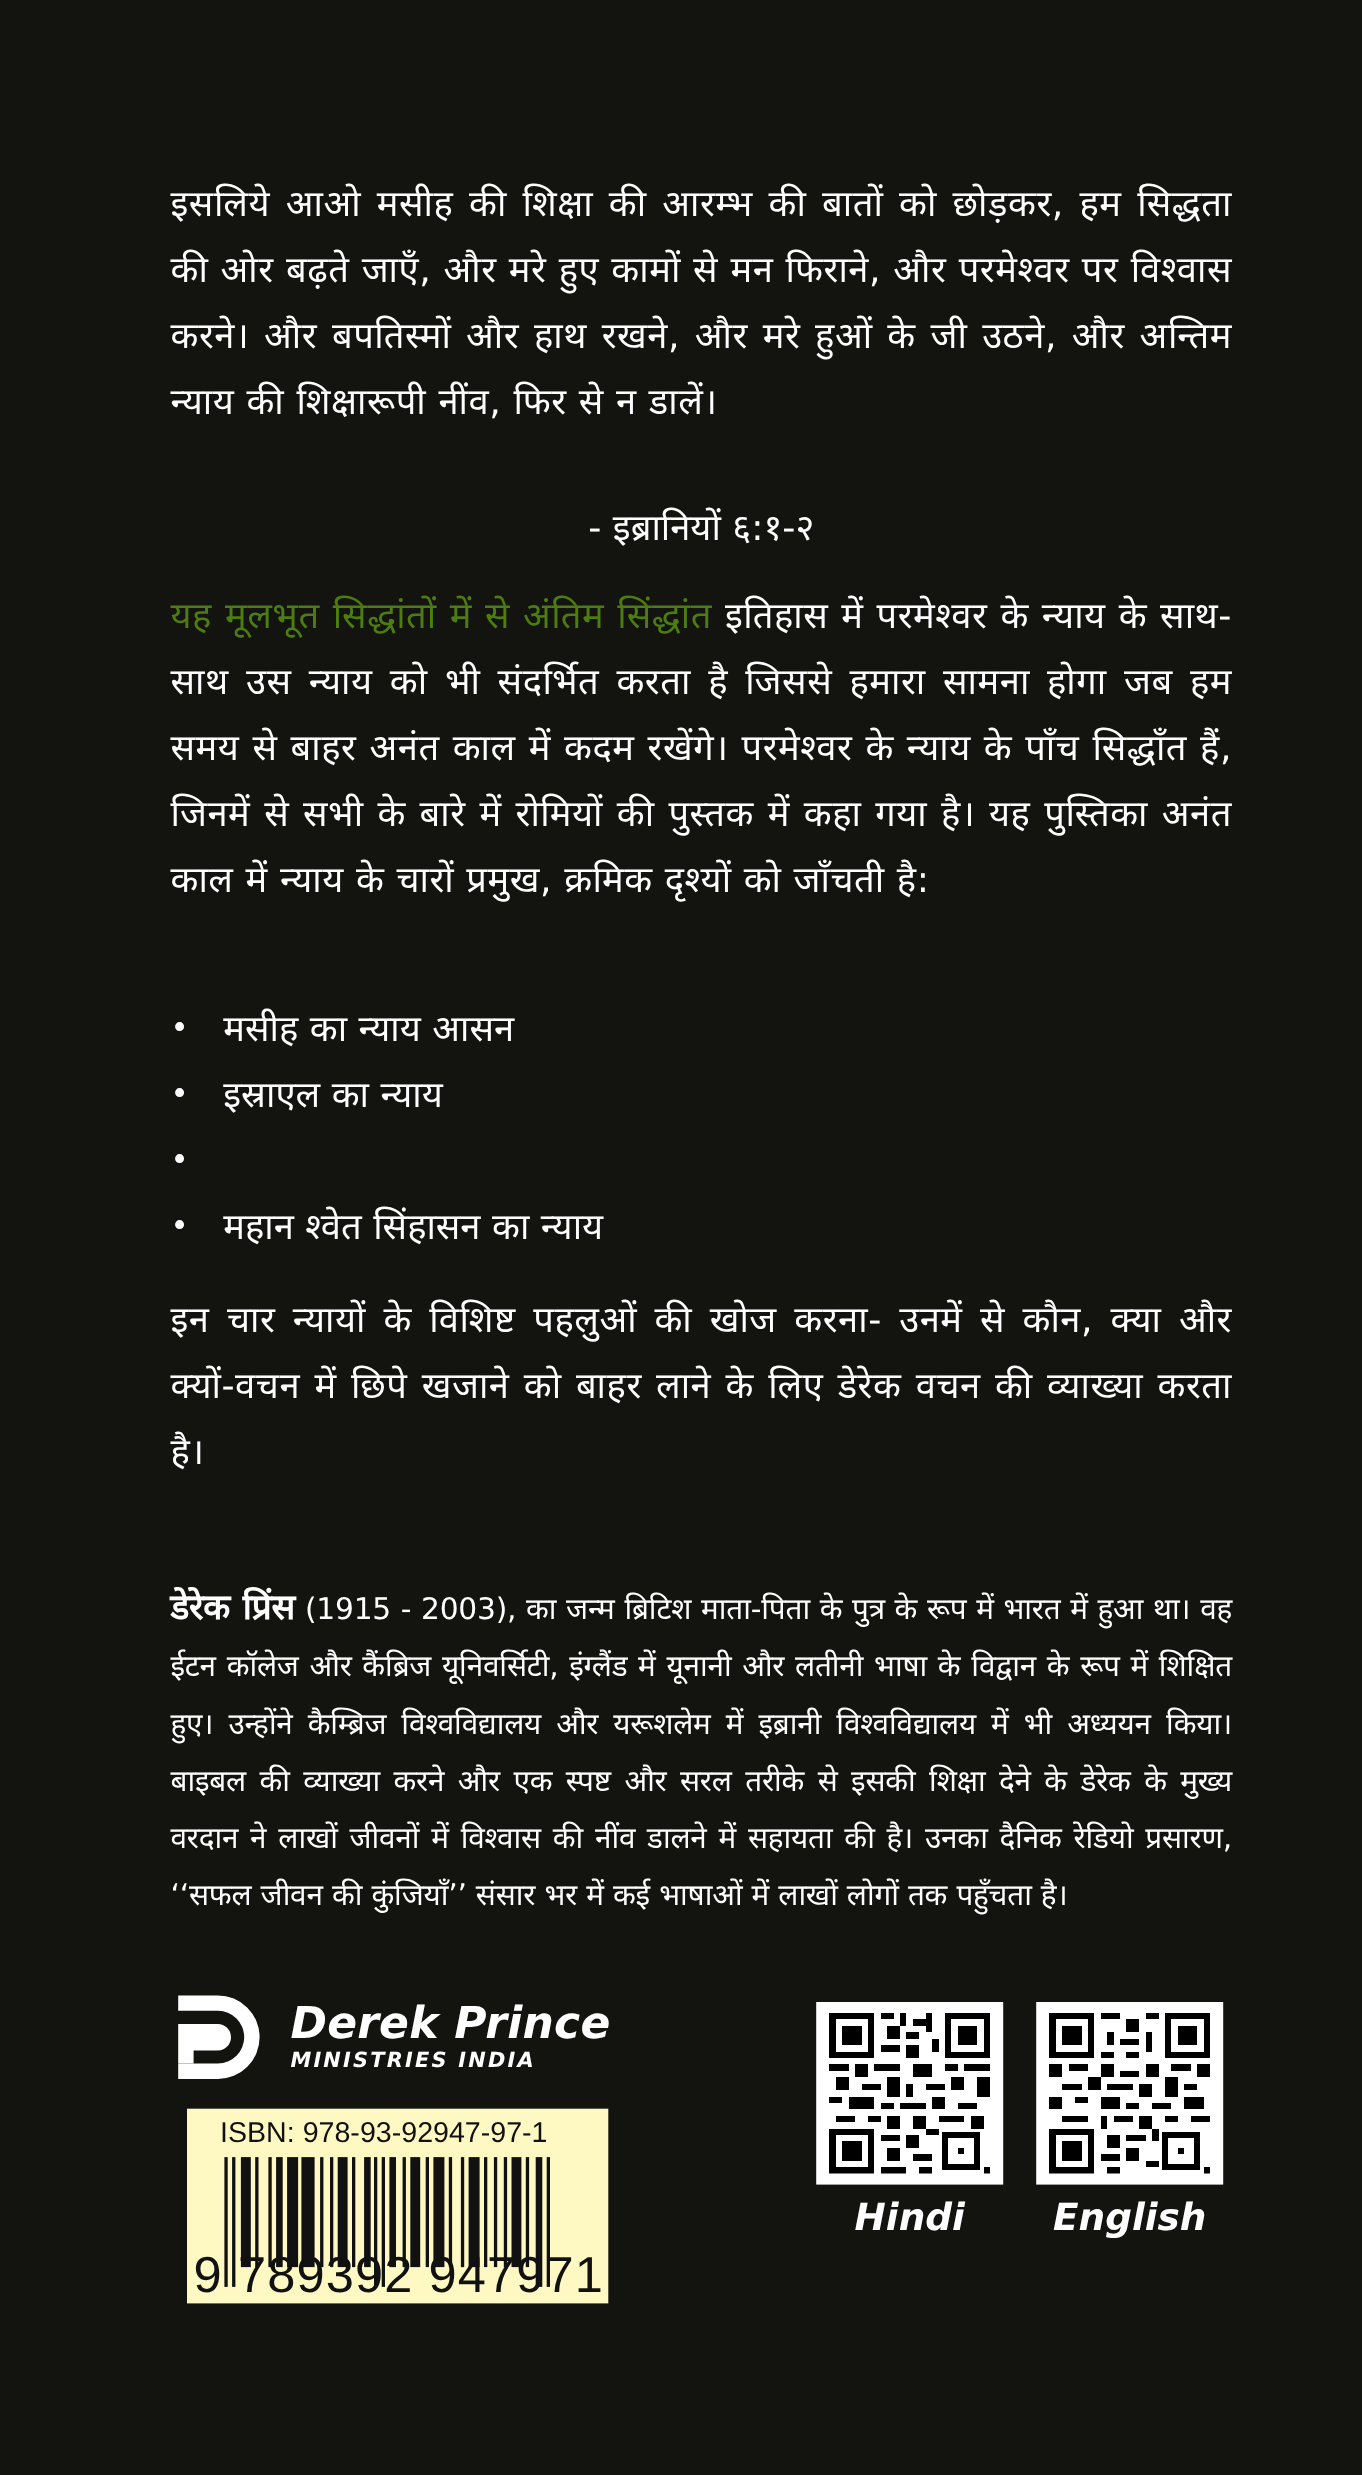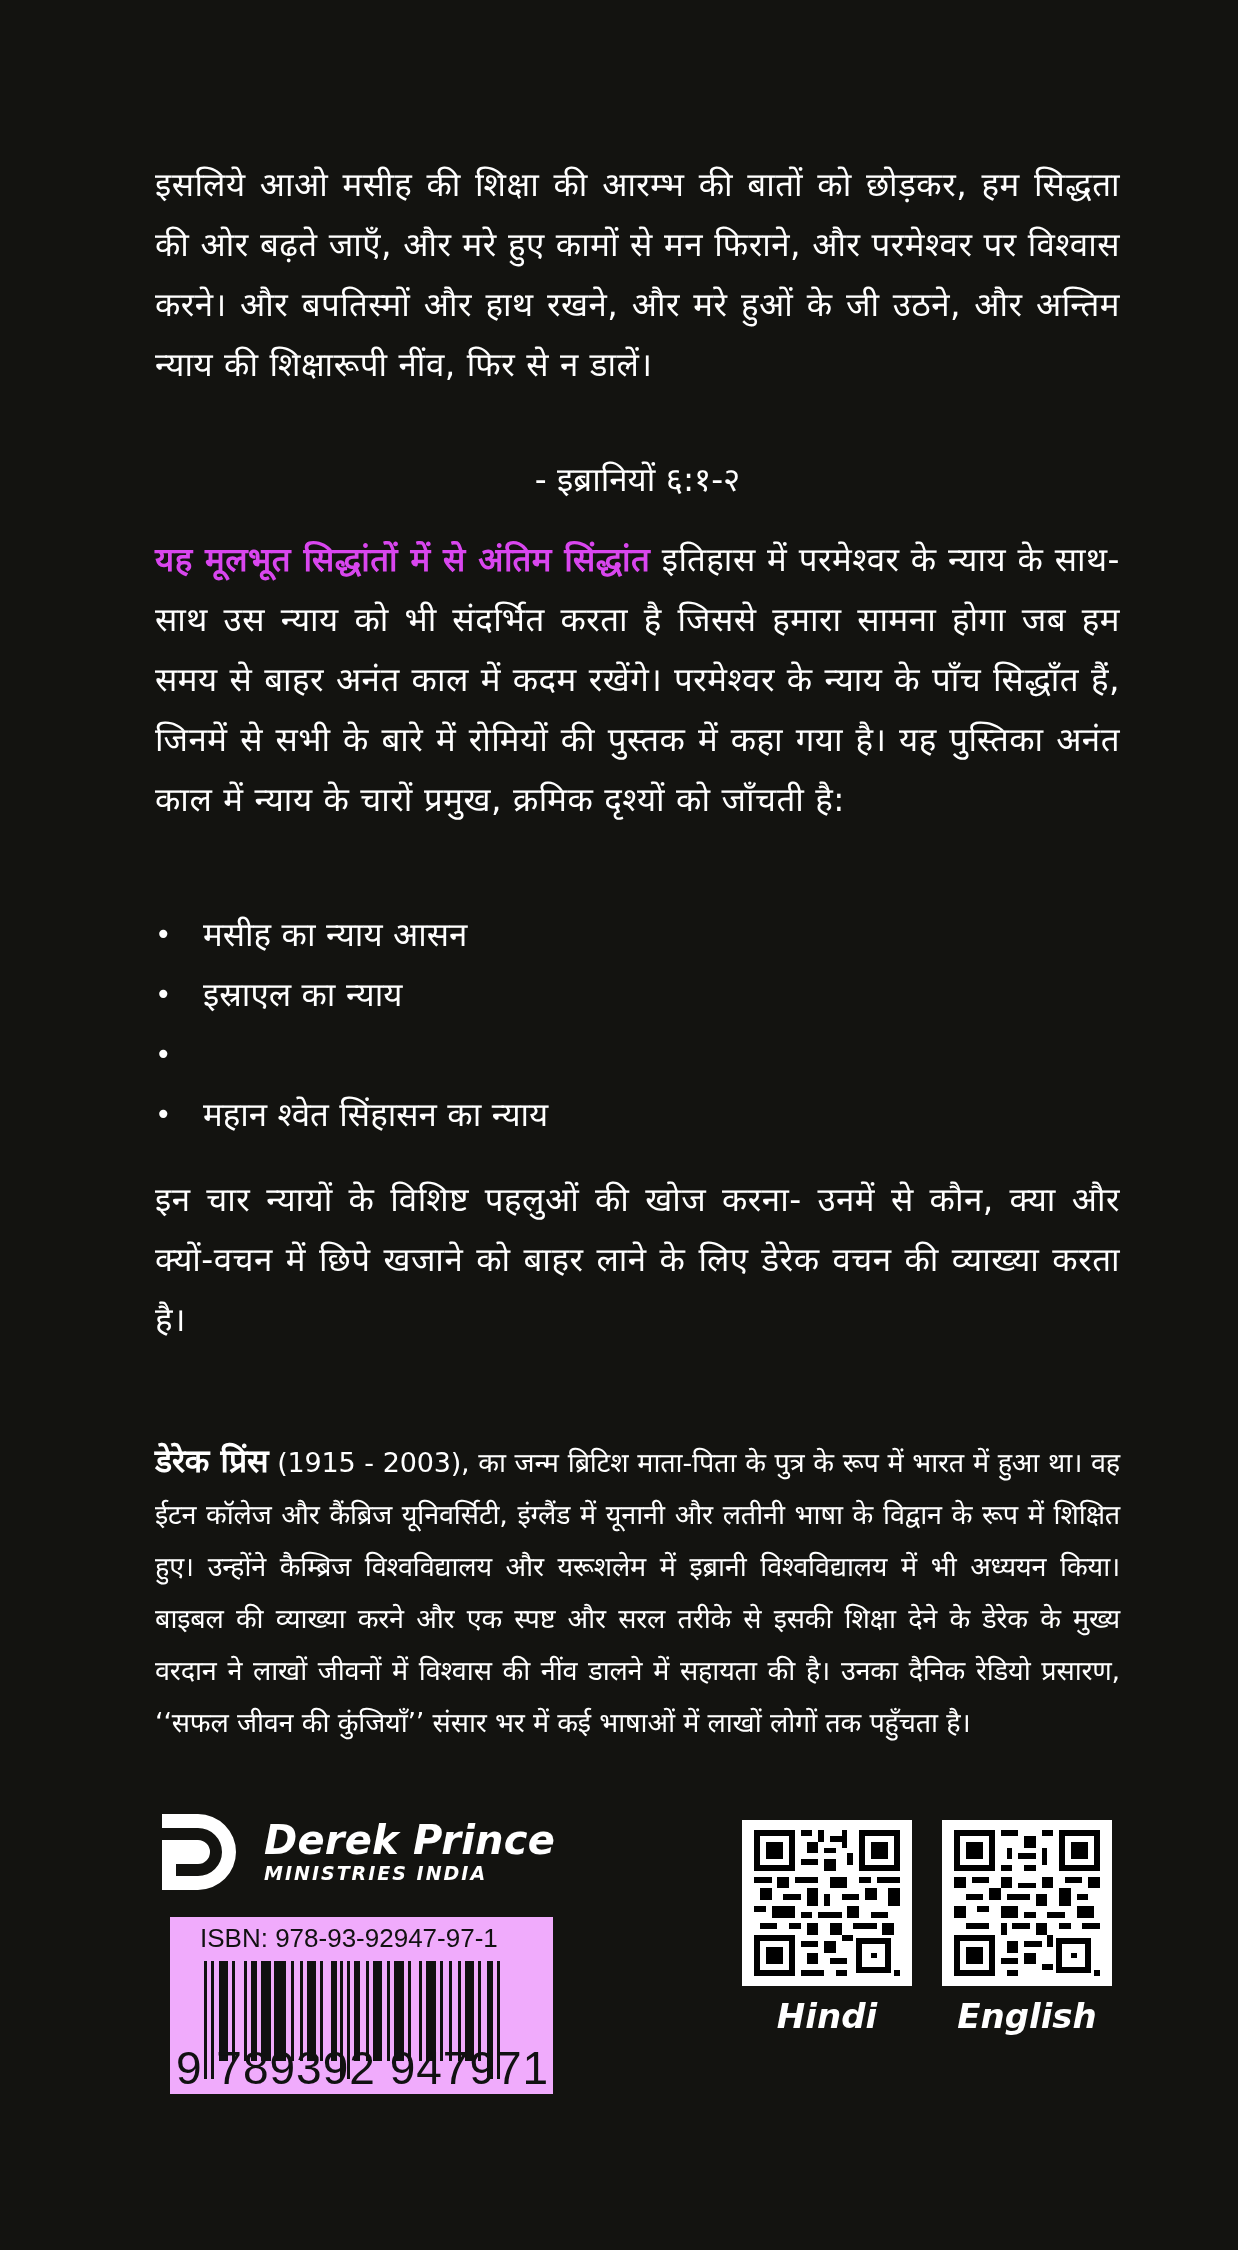--- a/index.html
+++ b/index.html
@@ -12,40 +12,40 @@
   }
   .col { position: absolute; left: 155px; width: 965px; }
   .para {
     font-size: 33px; line-height: 60px;
     text-align: justify; letter-spacing: 0.5px;
     margin: 0;
   }
   #intro { top: 155px; }
   #ref { top: 450px; text-align: center; font-size: 33px; line-height: 60px; }
   #summary { top: 530px; }
-  .hl { color: #d946ef; font-weight: bold; }
+  .hl { color: #4d7c0f; font-weight: normal; }
   #list { top: 905px; list-style: none; margin: 0; padding: 0; }
   #list li { font-size: 33px; line-height: 60px; display: flex; align-items: center; }
   #list li .bullet { width: 48px; display: inline-block; font-size: 28px; }
   #closing { top: 1170px; }
   #bio {
     top: 1408px; font-size: 27px; line-height: 52px; text-align: justify;
     letter-spacing: -0.2px;
   }
   #bio .name { font-weight: bold; font-size: 32px; }
   
   #logo { position: absolute; left: 158px; top: 1810px; display: flex; align-items: center; }
   #logo svg { width: 84px; height: 84px; }
   #logo .txt { margin-left: 22px; font-style: italic; }
   #logo .t1 { font-family: "DejaVu Sans", sans-serif; font-weight: bold; font-size: 40px; line-height: 42px; letter-spacing: 0.2px; }
   #logo .t2 { font-family: "DejaVu Sans", sans-serif; font-weight: bold; font-size: 19px; letter-spacing: 2px; line-height: 24px; }
   
   #barcode {
     position: absolute; left: 170px; top: 1917px; width: 383px; height: 177px;
-    background: #f0abfc; color: #111;
+    background: #fef9c3; color: #111;
   }
   #barcode .isbn { position: absolute; left: 30px; top: 6px; font-family: "Liberation Sans", sans-serif; font-size: 26px; }
   #barcode .bars { position: absolute; left: 34px; top: 44px; width: 340px; height: 100px; display: flex; align-items: stretch; }
   #barcode .bars span { display: block; background: #111; }
   #barcode .num { position: absolute; left: 6px; top: 126px; font-family: "Liberation Sans", sans-serif; font-size: 46px; line-height: 50px; letter-spacing: 1px; }
   
   .qr { position: absolute; top: 1820px; width: 170px; text-align: center; }
   .qr .box { width: 170px; height: 166px; background: #fff; display: flex; align-items: center; justify-content: center; }
   .qr svg { width: 150px; height: 146px; }
   .qr .lbl { font-family: "DejaVu Sans", sans-serif; font-weight: bold; font-style: italic; font-size: 34px; margin-top: 10px; }

